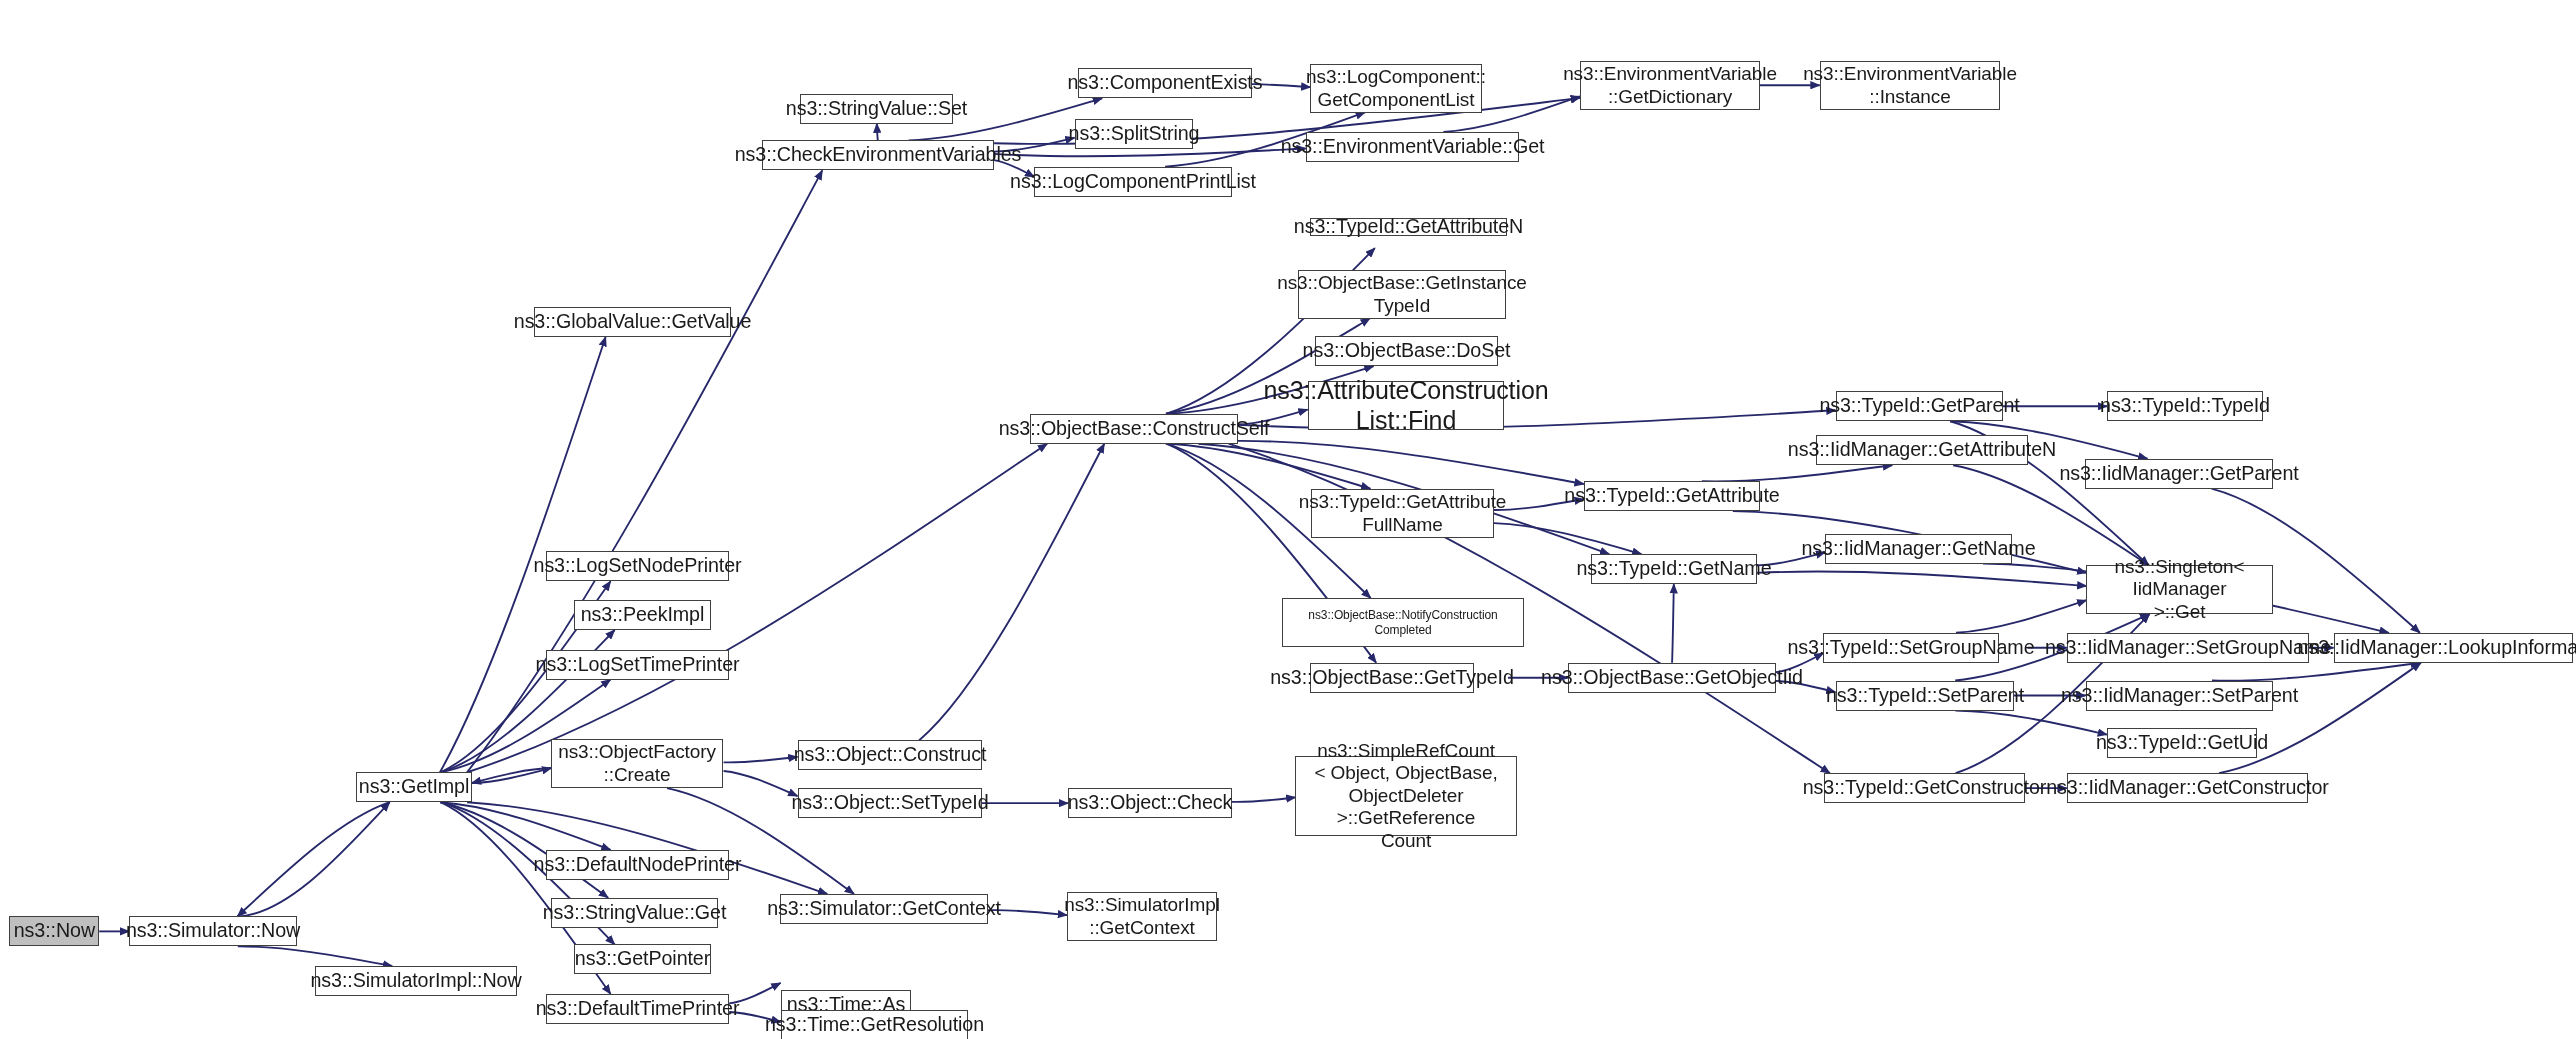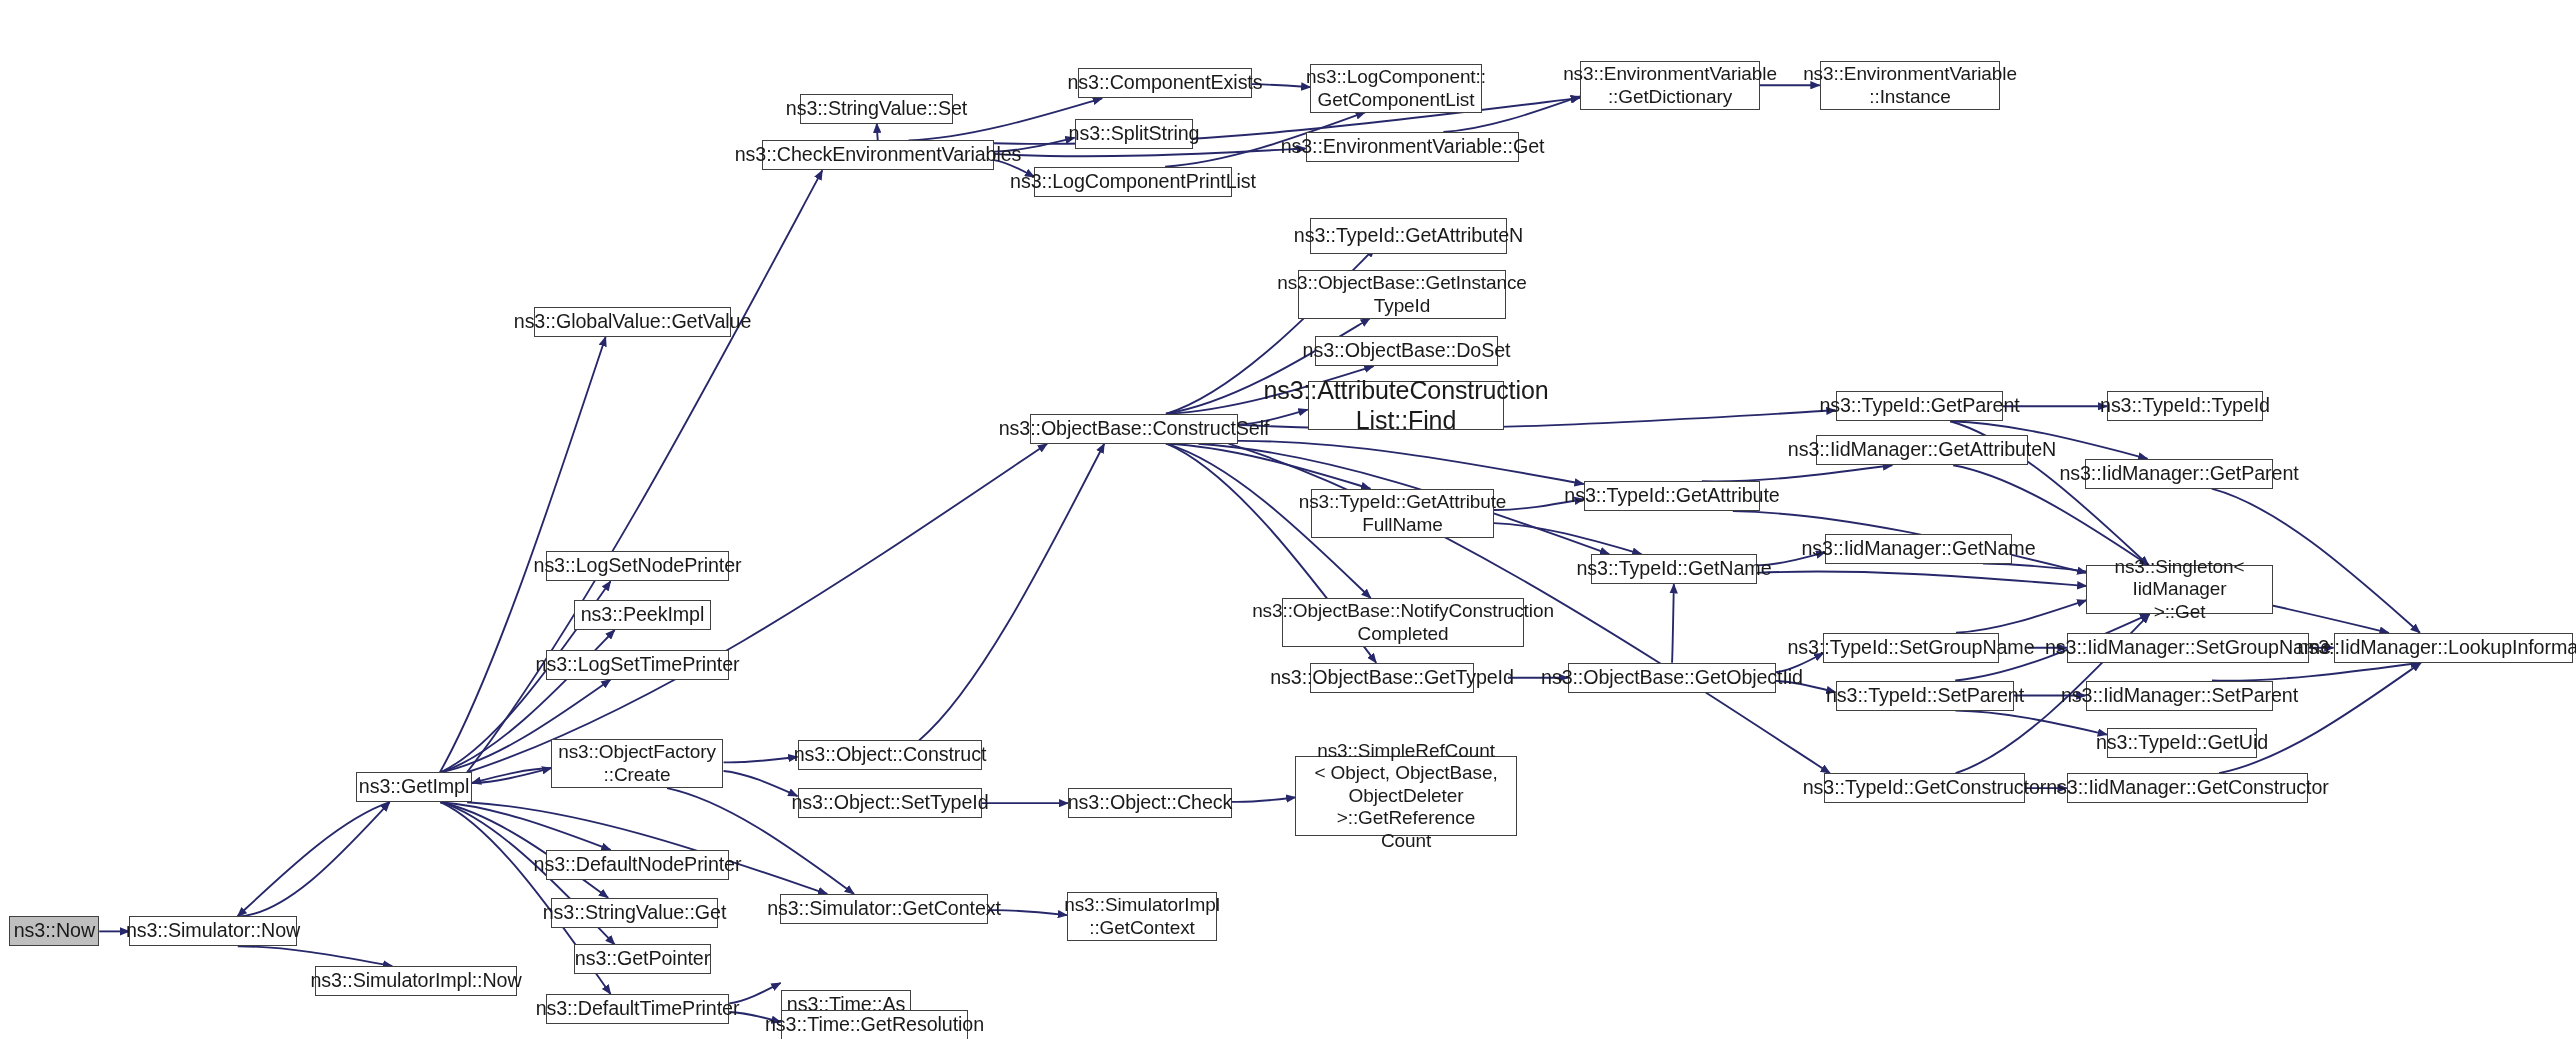--- a/index.html
+++ b/index.html
@@ -165,30 +165,30 @@
       <div class="graph-node" style="left: 1075px; top: 119px; width: 118px; height: 30px;">ns3::SplitString</div>
       <div class="graph-node" style="left: 1034px; top: 167px; width: 198px; height: 30px;">ns3::LogComponentPrintList</div>
       <div class="graph-node" style="left: 1310px; top: 64px; width: 172px; height: 49px; font-size: 19px;">ns3::LogComponent::
 GetComponentList</div>
       <div class="graph-node" style="left: 1306px; top: 132px; width: 213px; height: 30px;">ns3::EnvironmentVariable::Get</div>
       <div class="graph-node" style="left: 1580px; top: 61px; width: 180px; height: 49px; font-size: 19px;">ns3::EnvironmentVariable
 ::GetDictionary</div>
       <div class="graph-node" style="left: 1820px; top: 61px; width: 180px; height: 49px; font-size: 19px;">ns3::EnvironmentVariable
 ::Instance</div>
       <div class="graph-node" style="left: 1030px; top: 414px; width: 208px; height: 30px;">ns3::ObjectBase::ConstructSelf</div>
-      <div class="graph-node" style="left: 1310px; top: 218px; width: 197px; height: 36px;">ns3::TypeId::GetAttributeN</div>
+      <div class="graph-node" style="left: 1310px; top: 218px; width: 197px; height: 18px;">ns3::TypeId::GetAttributeN</div>
       <div class="graph-node" style="left: 1298px; top: 270px; width: 208px; height: 49px; font-size: 19px;">ns3::ObjectBase::GetInstance
 TypeId</div>
       <div class="graph-node" style="left: 1315px; top: 336px; width: 183px; height: 30px; text-align: center;">ns3::ObjectBase::DoSet</div>
       <div class="graph-node" style="left: 1308px; top: 381px; width: 196px; height: 49px; font-size: 25px;">ns3::AttributeConstruction
 List::Find</div>
       <div class="graph-node" style="left: 1311px; top: 489px; width: 183px; height: 49px; font-size: 19px;">ns3::TypeId::GetAttribute
 FullName</div>
       <div class="graph-node" style="left: 1584px; top: 481px; width: 176px; height: 30px;">ns3::TypeId::GetAttribute</div>
-      <div class="graph-node" style="left: 1282px; top: 598px; width: 242px; height: 49px; font-size: 19px;">ns3::ObjectBase::NotifyConstruction
+      <div class="graph-node" style="left: 1282px; top: 598px; width: 242px; height: 49px; font-size: 12px;">ns3::ObjectBase::NotifyConstruction
 Completed</div>
       <div class="graph-node" style="left: 1310px; top: 663px; width: 164px; height: 30px;">ns3::ObjectBase::GetTypeId</div>
       <div class="graph-node" style="left: 1591px; top: 554px; width: 166px; height: 30px;">ns3::TypeId::GetName</div>
       <div class="graph-node" style="left: 1568px; top: 663px; width: 208px; height: 30px;">ns3::ObjectBase::GetObjectIid</div>
       <div class="graph-node" style="left: 1836px; top: 391px; width: 167px; height: 30px;">ns3::TypeId::GetParent</div>
       <div class="graph-node" style="left: 2107px; top: 391px; width: 156px; height: 30px;">ns3::TypeId::TypeId</div>
       <div class="graph-node" style="left: 1816px; top: 435px; width: 212px; height: 30px;">ns3::IidManager::GetAttributeN</div>
       <div class="graph-node" style="left: 2085px; top: 459px; width: 188px; height: 30px;">ns3::IidManager::GetParent</div>
       <div class="graph-node" style="left: 1825px; top: 534px; width: 187px; height: 30px;">ns3::IidManager::GetName</div>
       <div class="graph-node" style="left: 2086px; top: 565px; width: 187px; height: 49px; font-size: 19px;">ns3::Singleton&lt; IidManager

